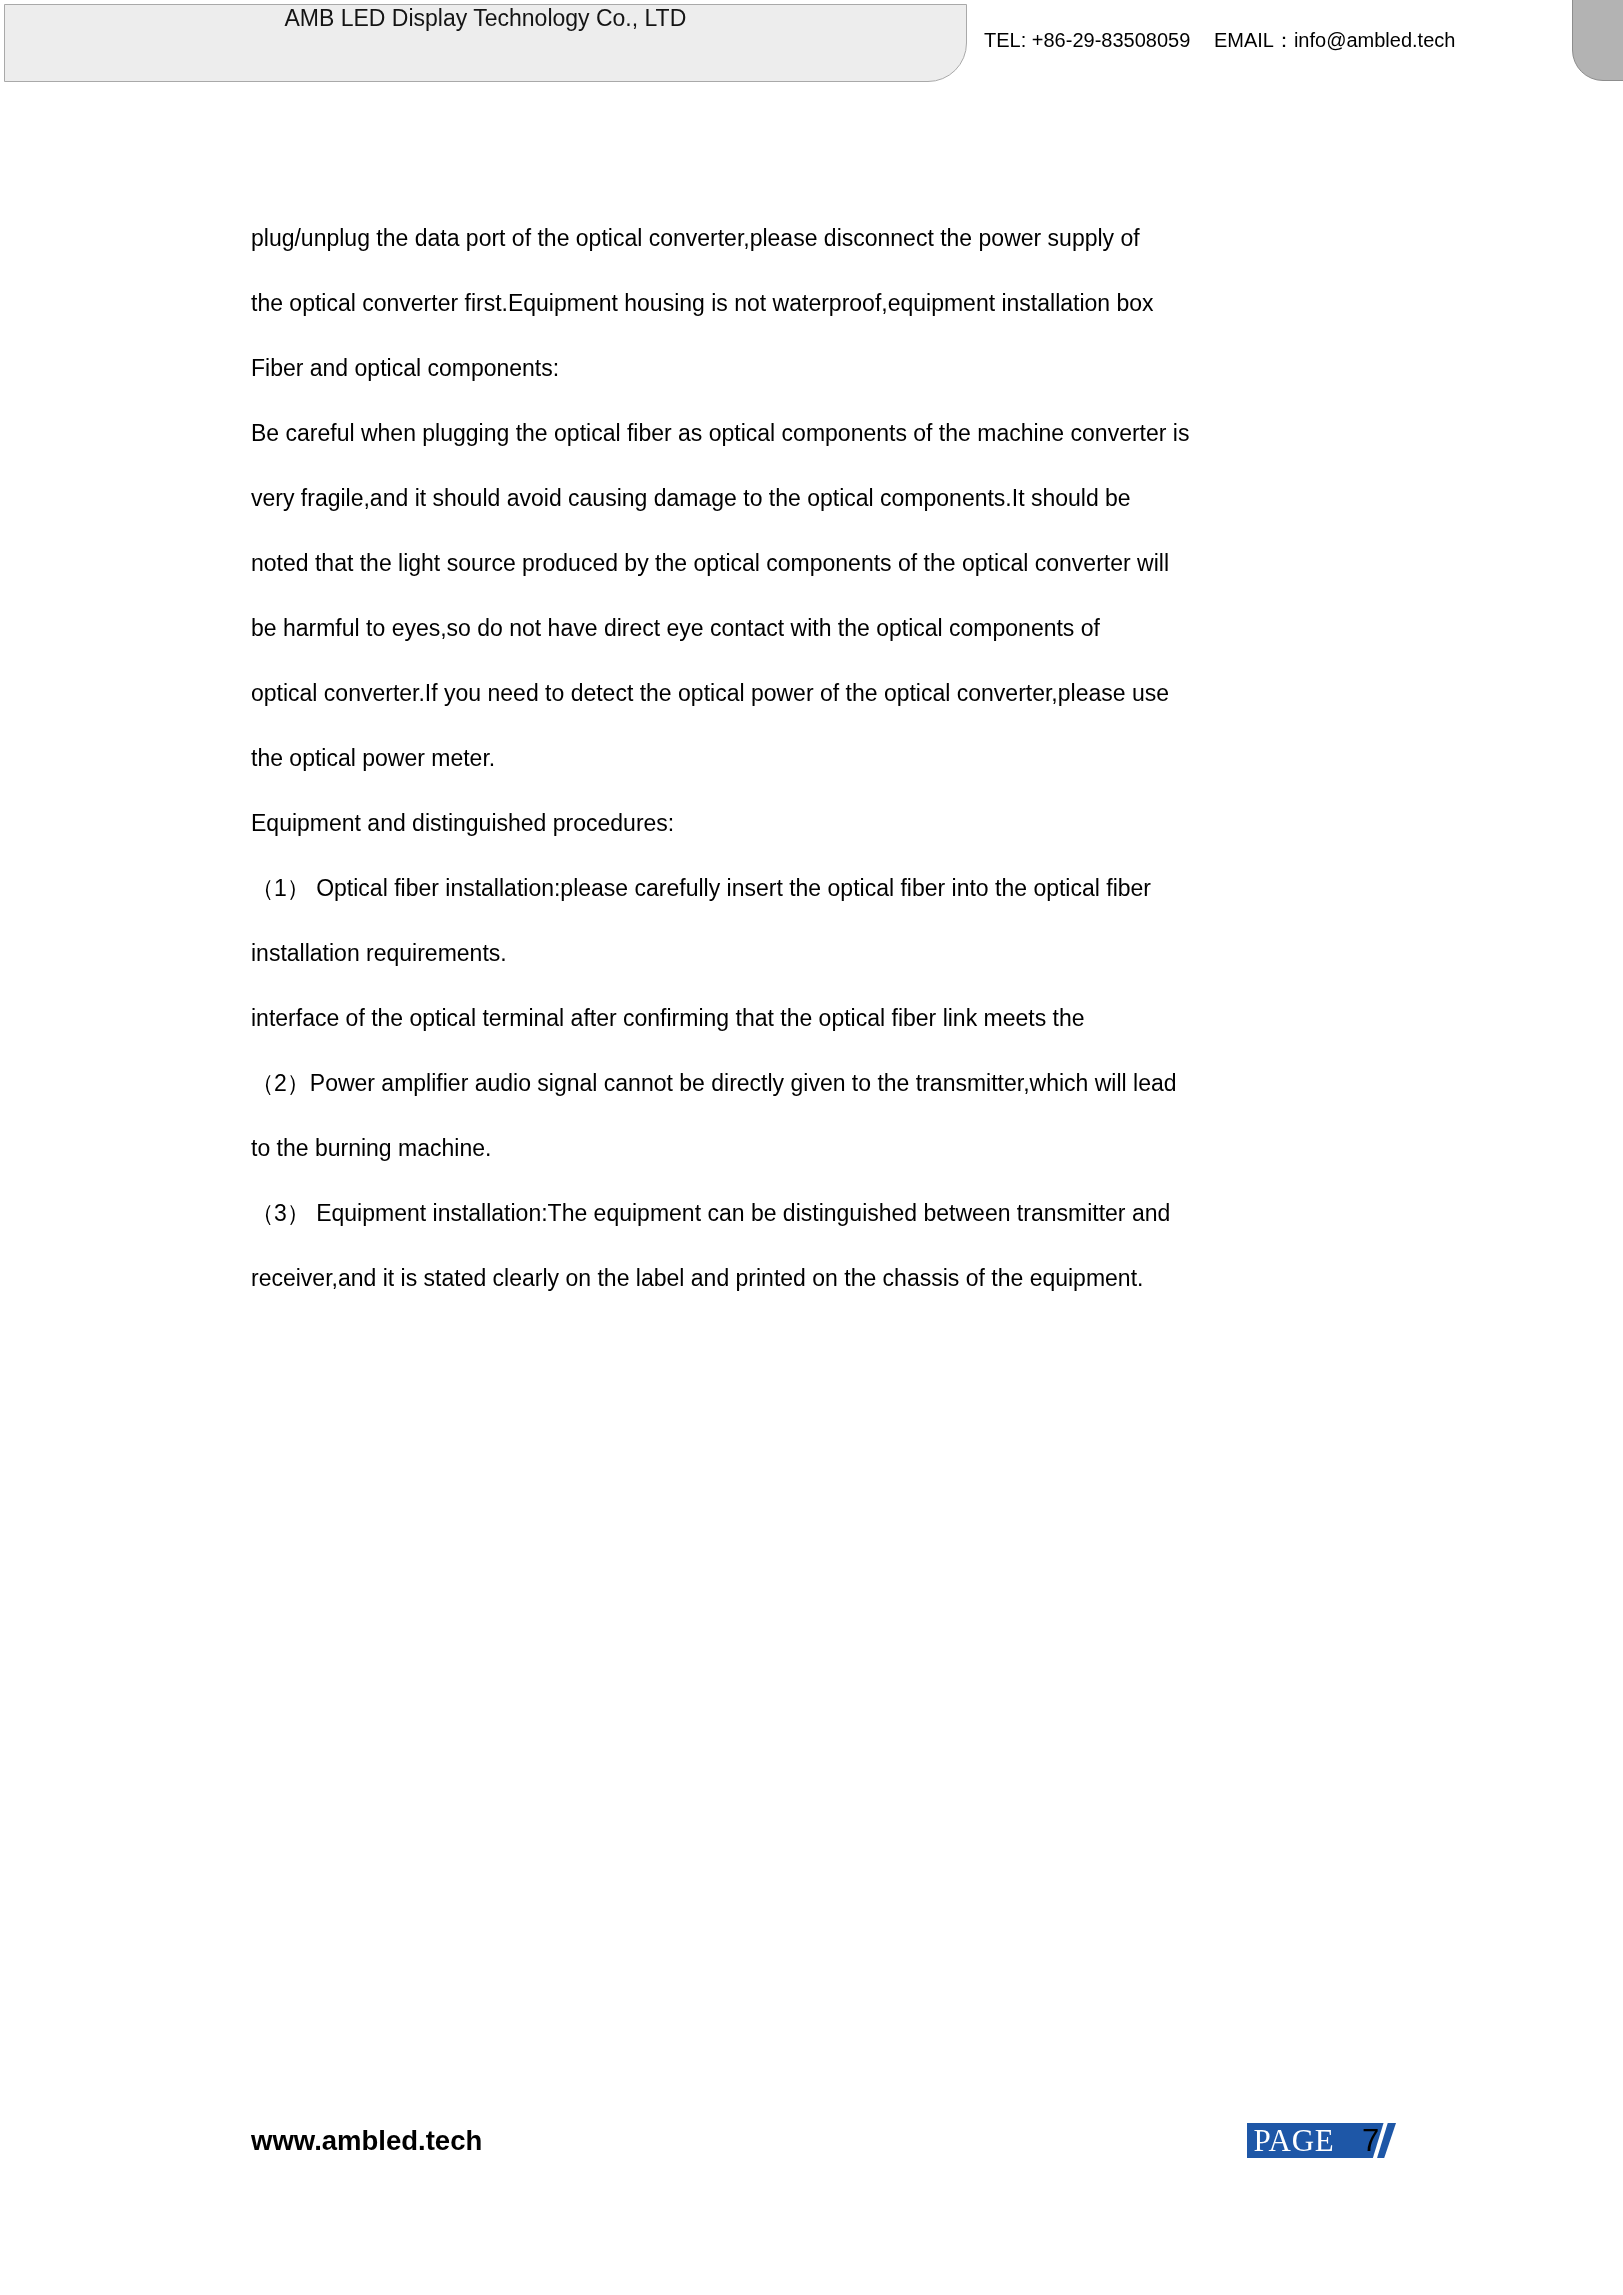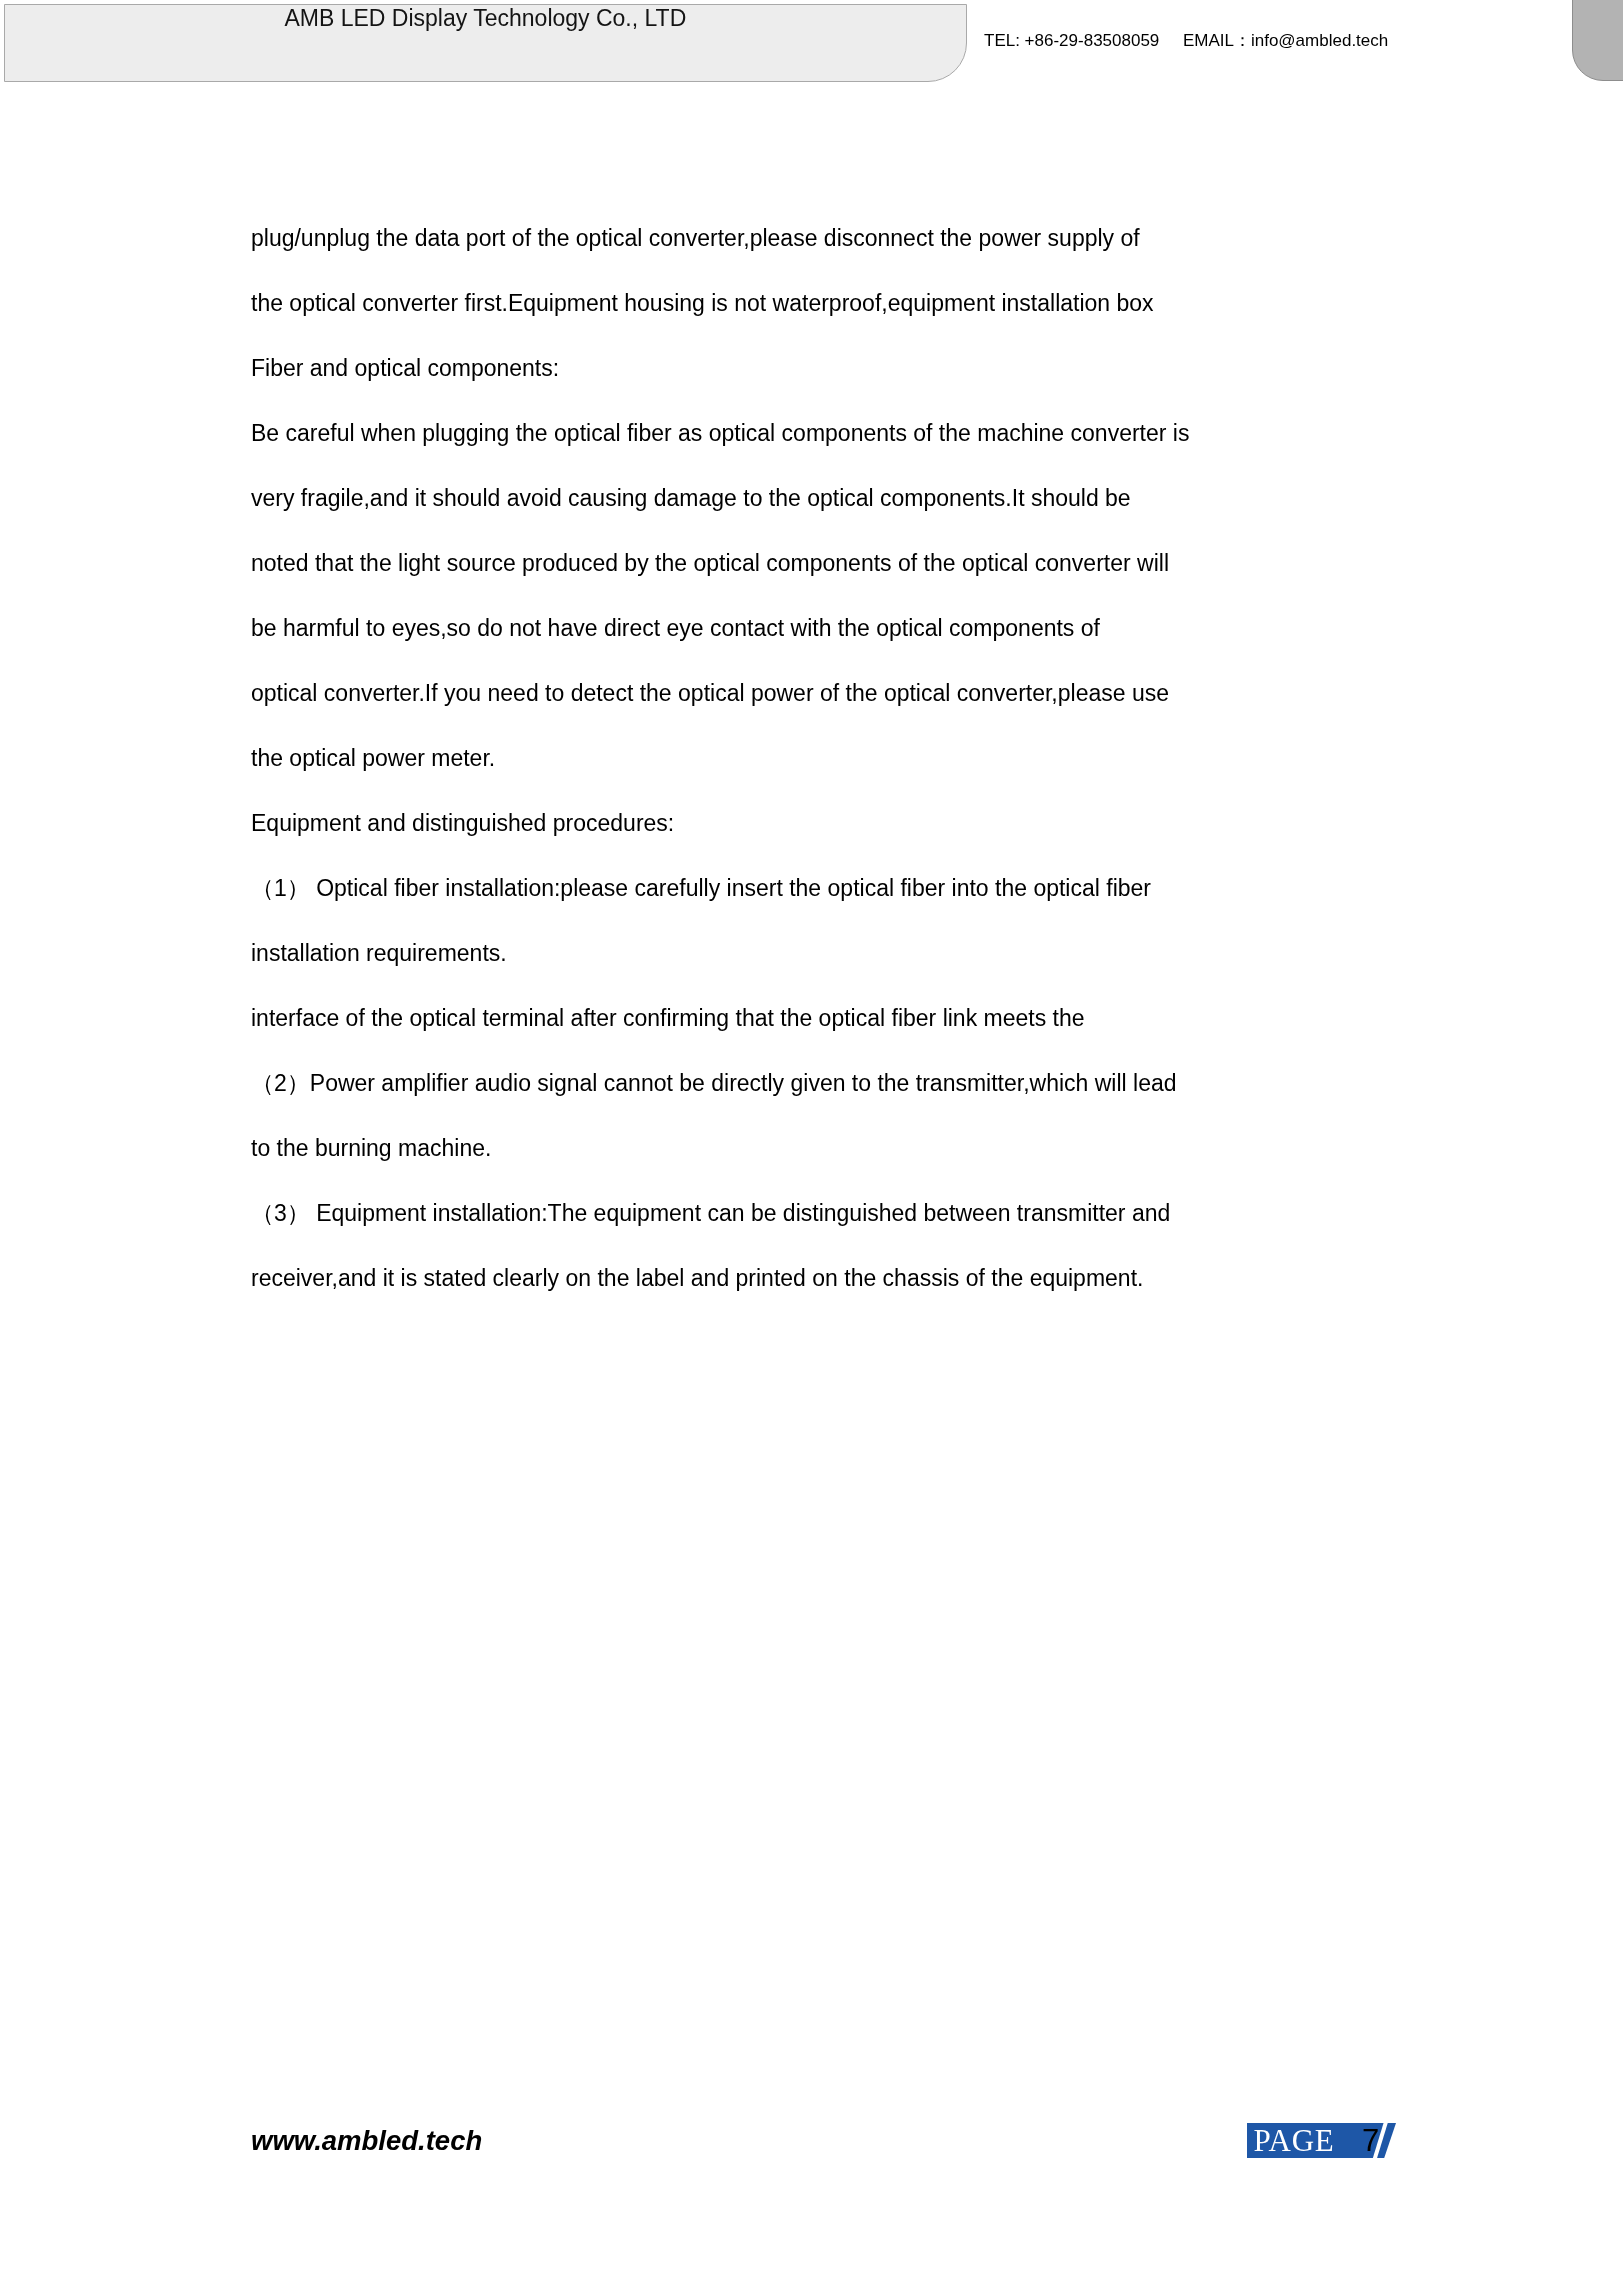--- a/index.html
+++ b/index.html
@@ -34,21 +34,21 @@
   .company-name{
     font-size:23px;
     color:#141414;
     white-space:pre;
   }
   .contact{
     position:absolute;
     left:984px; top:0;
     height:81px;
     display:flex; align-items:center; gap:23.6px;
-    font-size:17px;
+    font-size:20px;
     white-space:pre;
   }
   .corner-tab{
     position:absolute;
     left:1572px; top:-2.6px;
     width:54px; height:84px;
     background:var(--corner-tab-bg,#b3b3b3);
     border:1.3px solid var(--corner-tab-border,#8d8d8d);
     border-radius:0 0 0 31px;
     box-sizing:border-box;
@@ -66,21 +66,20 @@
     white-space:pre;
     letter-spacing:0;
   }
   
   .website{
     position:absolute;
     left:251px; top:2122px;
     height:37px; line-height:37px;
     font-size:27.5px;
     font-weight:700;
-    font-style:italic;
   }
   .page-badge{
     position:absolute;
     left:1247px; top:2123px;
     width:105px; height:35px;
     background:var(--page-badge-bg,#1e57a7);
     clip-path:polygon(0 0,100% 0,calc(100% - 11.8px) 100%,0 100%);
     padding-left:44px;
   }
   .badge-text{

